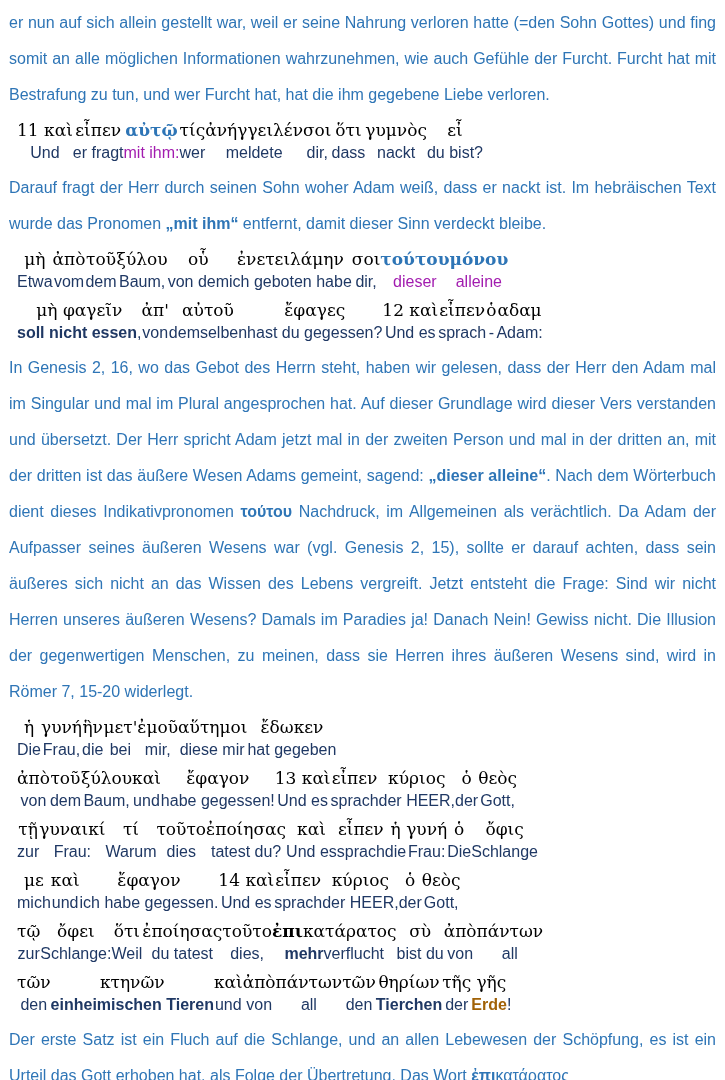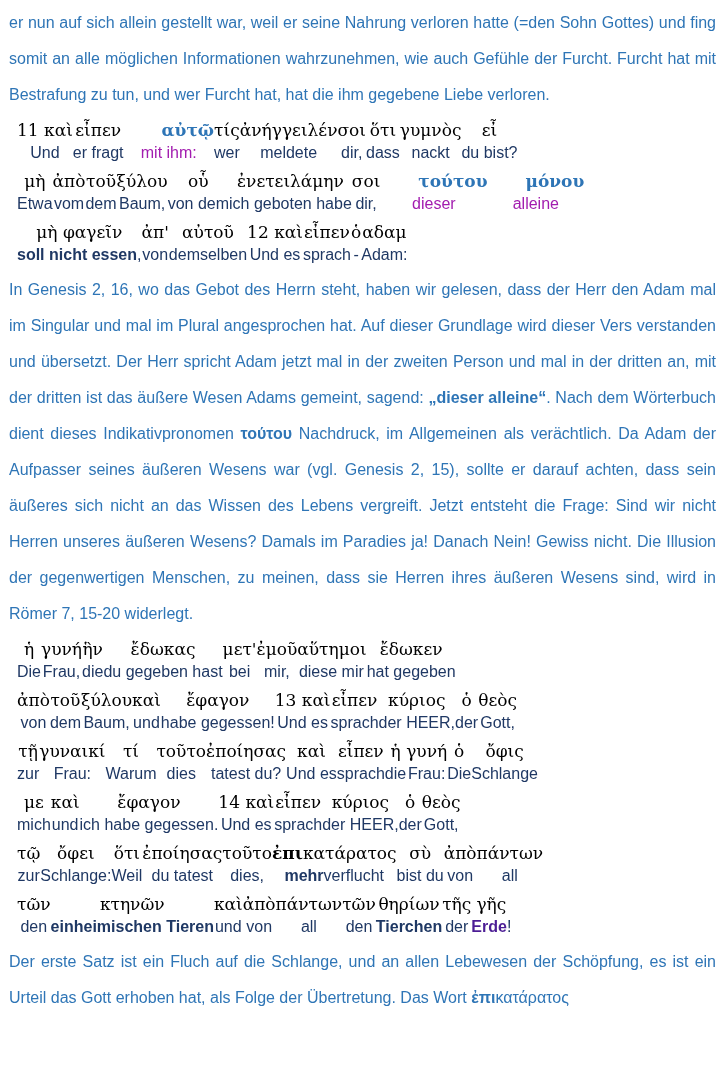--- a/index.html
+++ b/index.html
@@ -48,25 +48,25 @@
     font-size: 16px;
     line-height: 21px;
     color: #1F3864;
     white-space: nowrap;
   }
   
   .rb   { }                                   
   .rbb  { font-weight: bold; }                
   .rg   { }                                   
   .rgb  { font-weight: bold; }                
-  .rgbl { font-weight: bold; color: #2E75B6; margin-left: 38px; }
+  .rgbl { font-weight: bold; color: #2E75B6; }
   .rd   { }                                   
   .rdb  { font-weight: bold; }                
   .rdbl { font-weight: normal; color: #a21caf; }
-  .rdr  { font-weight: bold; color: #4c1d95; }
+  .rdr  { font-weight: bold; color: #a16207; }
 </style>
 </head>
 <body>
 
 <div class="page">
     <p class="commentary"><span class="rb">er nun auf sich allein gestellt war, weil er seine Nahrung verloren hatte (=den Sohn Gottes) und fing somit an alle möglichen Informationen wahrzunehmen, wie auch Gefühle der Furcht. Furcht hat mit Bestrafung zu tun, und wer Furcht hat, hat die ihm gegebene Liebe verloren.</span></p>
     <div class="igroup">
       <div class="irow">
         <div class="icell">
           <div class="greek"><span class="rg">11 καὶ</span></div>
@@ -99,20 +99,21 @@
         <div class="icell">
           <div class="greek"><span class="rg">γυμνὸς</span></div>
           <div class="gloss"><span class="rd">nackt</span></div>
         </div>
         <div class="icell">
           <div class="greek"><span class="rg">εἶ</span></div>
           <div class="gloss"><span class="rd">du bist?</span></div>
         </div>
       </div>
     </div>
+    <p class="commentary"><span class="rb">Darauf fragt der Herr durch seinen Sohn woher Adam weiß, dass er nackt ist. Im hebräischen Text wurde das Pronomen </span><span class="rbb">„mit ihm“</span><span class="rb"> entfernt, damit dieser Sinn verdeckt bleibe.</span></p>
     <div class="igroup">
       <div class="irow">
         <div class="icell">
           <div class="greek"><span class="rg">μὴ</span></div>
           <div class="gloss"><span class="rd">Etwa</span></div>
         </div>
         <div class="icell">
           <div class="greek"><span class="rg">ἀπὸ</span></div>
           <div class="gloss"><span class="rd">vom</span></div>
         </div>
@@ -150,20 +151,24 @@
           <div class="greek"><span class="rg">μὴ φαγεῖν</span></div>
           <div class="gloss"><span class="rdb">soll nicht essen</span><span class="rd">,</span></div>
         </div>
         <div class="icell">
           <div class="greek"><span class="rg">ἀπ'</span></div>
           <div class="gloss"><span class="rd">von</span></div>
         </div>
         <div class="icell">
           <div class="greek"><span class="rg">αὐτοῦ</span></div>
           <div class="gloss"><span class="rd">demselben</span></div>
+        </div>
+        <div class="icell">
+          <div class="greek"><span class="rg">ἔφαγες</span></div>
+          <div class="gloss"><span class="rd">hast du gegessen?</span></div>
         </div>
         <div class="icell">
           <div class="greek"><span class="rg">12 καὶ</span></div>
           <div class="gloss"><span class="rd">Und es</span></div>
         </div>
         <div class="icell">
           <div class="greek"><span class="rg">εἶπεν</span></div>
           <div class="gloss"><span class="rd">sprach</span></div>
         </div>
         <div class="icell">
@@ -183,24 +188,20 @@
           <div class="greek"><span class="rg">ἡ</span></div>
           <div class="gloss"><span class="rd">Die</span></div>
         </div>
         <div class="icell">
           <div class="greek"><span class="rg">γυνή</span></div>
           <div class="gloss"><span class="rd">Frau,</span></div>
         </div>
         <div class="icell">
           <div class="greek"><span class="rg">ἣν</span></div>
           <div class="gloss"><span class="rd">die</span></div>
-        </div>
-        <div class="icell">
-          <div class="greek"><span class="rg">ἔδωκας</span></div>
-          <div class="gloss"><span class="rd">du gegeben hast</span></div>
         </div>
         <div class="icell">
           <div class="greek"><span class="rg">μετ'</span></div>
           <div class="gloss"><span class="rd">bei</span></div>
         </div>
         <div class="icell">
           <div class="greek"><span class="rg">ἐμοῦ</span></div>
           <div class="gloss"><span class="rd">mir,</span></div>
         </div>
         <div class="icell">

